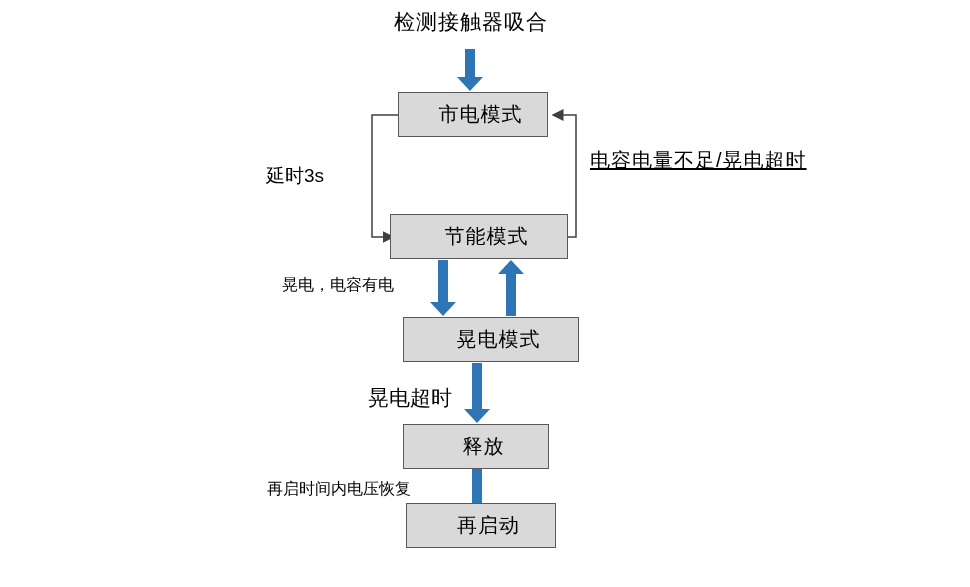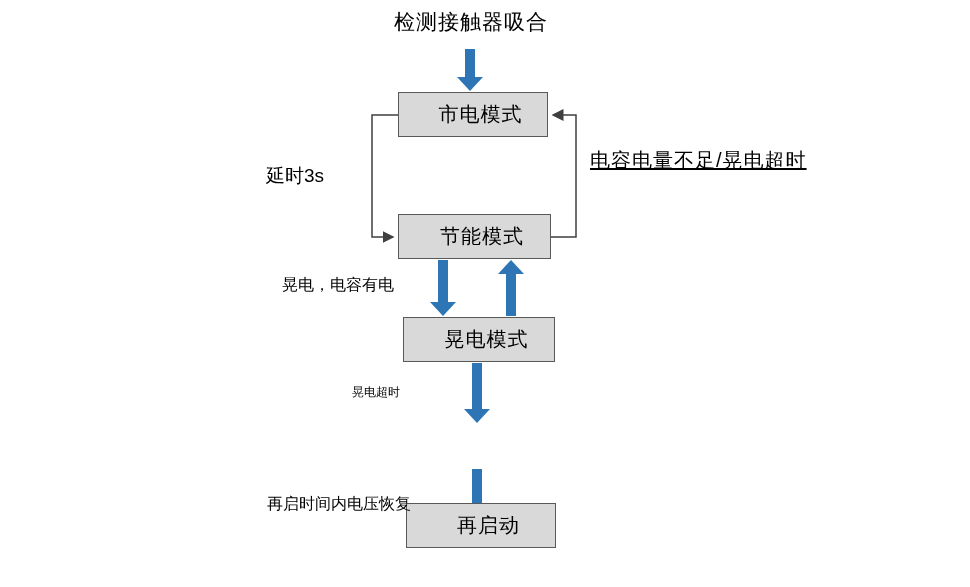--- a/index.html
+++ b/index.html
@@ -92,31 +92,32 @@
     <div class="head"></div>
   </div>
 
   <div class="barrow down" style="left:464px;top:469px;height:61px;">
     <div class="shaft"></div>
     <div class="head"></div>
   </div>
 
   <div class="node" style="left:398px;top:92px;width:150px;">市电模式</div>
 
-  <div class="node" style="left:398px;top:214px;width:153px;">节能模式</div>
+  <div class="node" style="left:390px;top:214px;width:178px;">节能模式</div>
 
-  <div class="node" style="left:403px;top:317px;width:152px;">晃电模式</div>
+  <div class="node" style="left:403px;top:317px;width:176px;">晃电模式</div>
 
+  <div class="node" style="left:403px;top:424px;width:146px;">释放</div>
 
   <div class="node" style="left:406px;top:503px;width:150px;">再启动</div>
 
   <div class="lbl" style="left:266px;top:149px;font-size:19px;margin-top:16px;">延时3s</div>
 
   <div class="lbl" style="left:590px;top:148px;font-size:20px;letter-spacing:1px;text-decoration:underline;">电容电量不足/晃电超时</div>
 
   <div class="lbl" style="left:282px;top:275px;font-size:16px;text-align:center;">晃电，电容有电</div>
 
 
-  <div class="lbl" style="left:352px;top:385px;font-size:12px;">晃电超时</div>
+  <div class="lbl" style="left:368px;top:385px;font-size:21px;">晃电超时</div>
 
-  <div class="lbl" style="left:267px;top:494px;font-size:16px;">再启时间内电压恢复</div>
+  <div class="lbl" style="left:267px;top:479px;font-size:16px;">再启时间内电压恢复</div>
 
 </div>
 
 </body></html>

